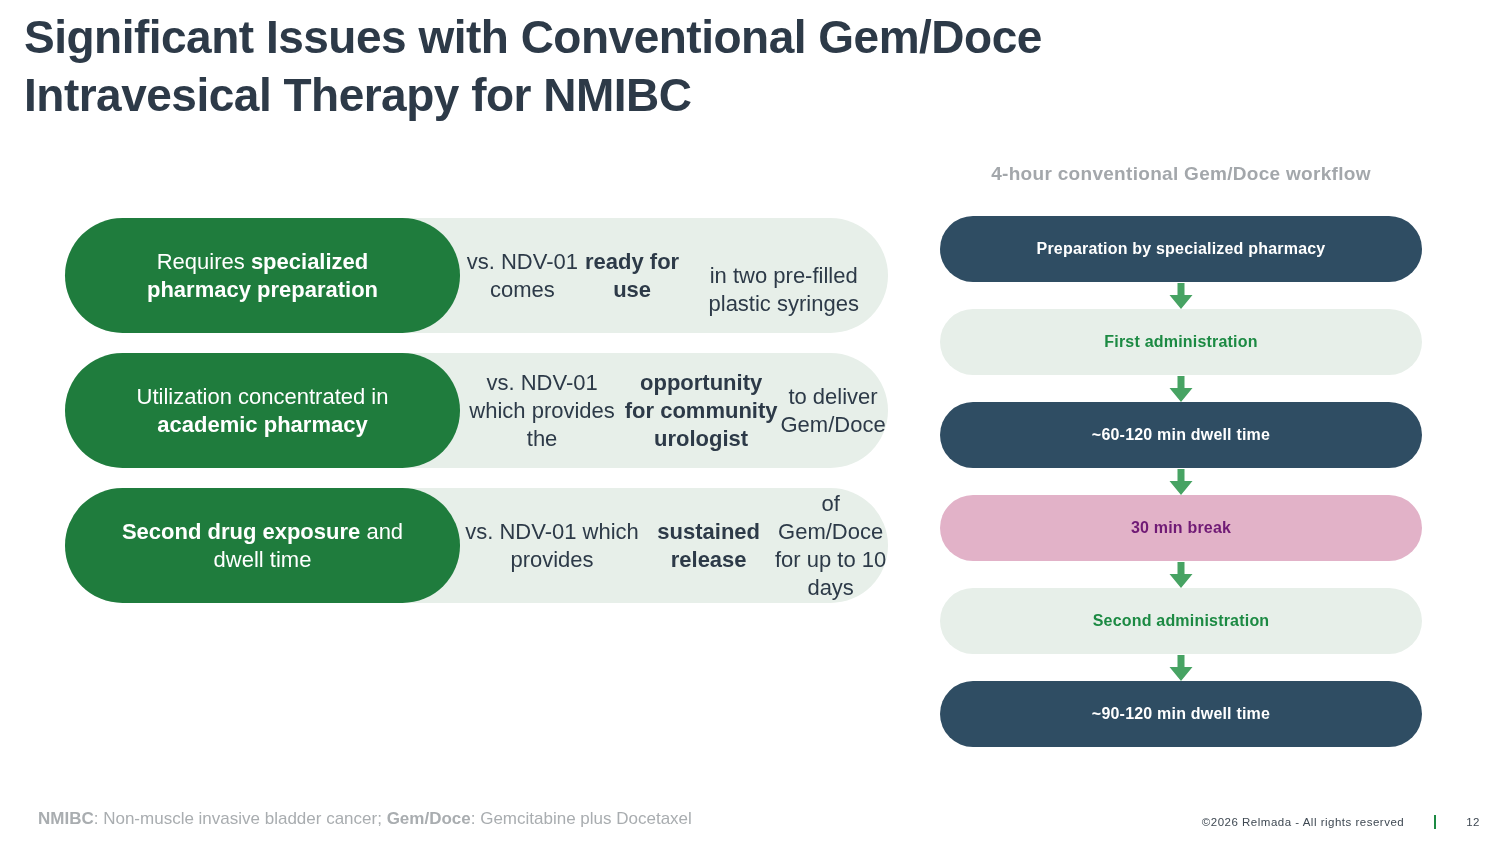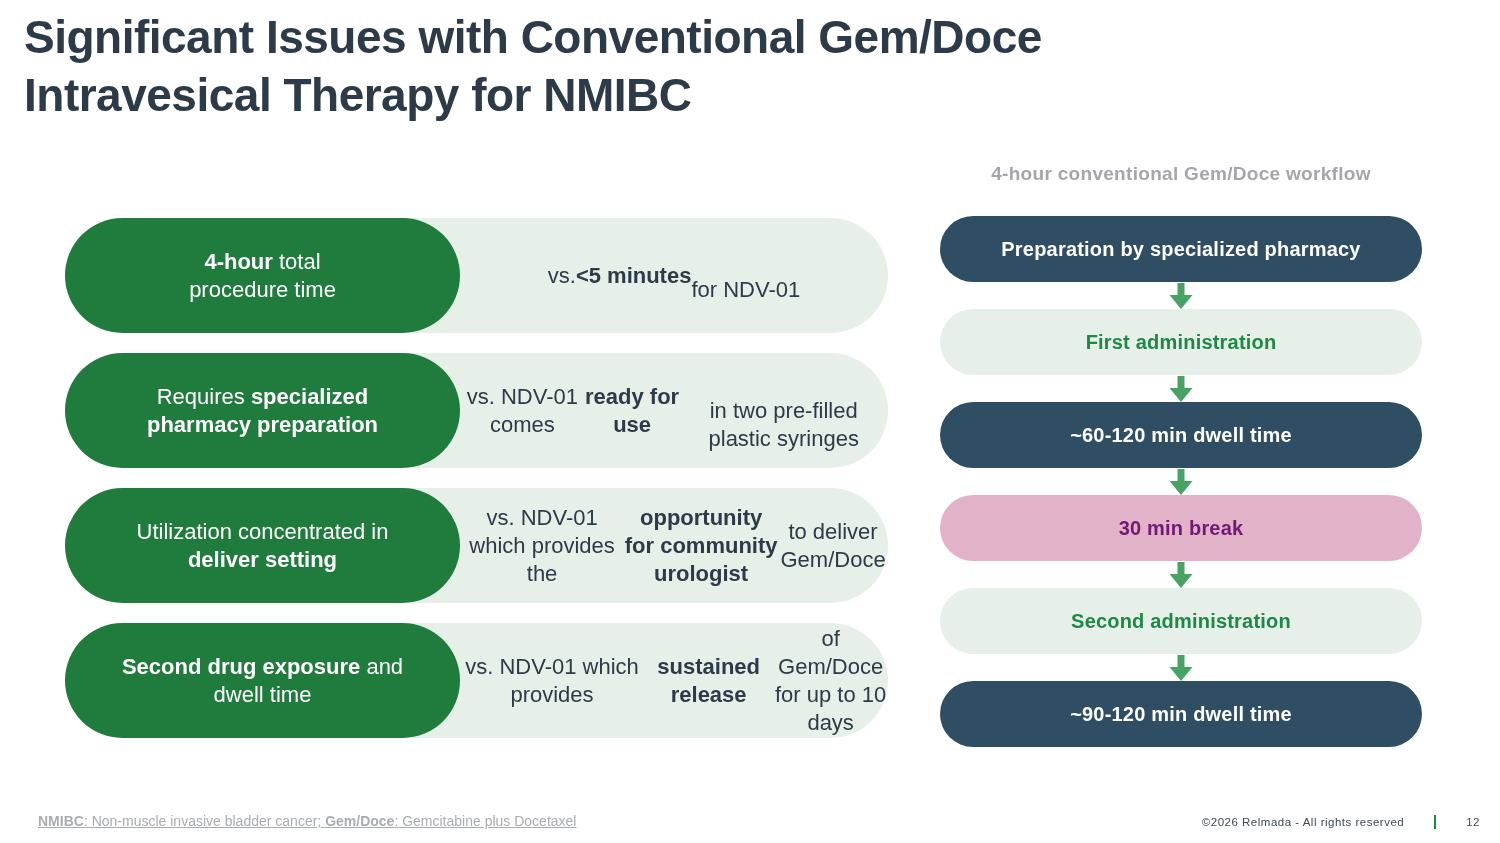--- a/index.html
+++ b/index.html
@@ -40,79 +40,69 @@
   
   .wf{position:absolute;left:940px;top:163px;width:482px;}
   .wf-title{
     text-align:center;font-size:19px;font-weight:700;color:var(--muted_title);
     letter-spacing:0.3px;margin-bottom:31px;
   }
   .wf-steps{display:flex;flex-direction:column;}
   .wf-step{
     position:relative;height:66px;border-radius:33px;margin-bottom:27px;
     display:flex;align-items:center;justify-content:center;
-    font-size:20px;font-weight:700;letter-spacing:0.2px;
+    font-size:16px;font-weight:700;letter-spacing:0.2px;
   }
   .wf-step:last-child{margin-bottom:0;}
   .wf-step.navy{background:var(--navy);color:#ffffff;}
   .wf-step.light{background:var(--light_green);color:var(--green_text);}
   .wf-step.pink{background:var(--pink);color:#701a75;}
   .wf-arrow{
     position:absolute;left:50%;transform:translateX(-50%);bottom:-27px;height:27px;width:26px;
     display:flex;align-items:center;justify-content:center;
   }
   .wf-arrow svg{display:block;}
 
   
   .footnote{
-    position:absolute;left:38px;bottom:14px;font-size:14px;color:var(--footnote_gray);
+    position:absolute;left:38px;bottom:14px;font-size:17px;color:var(--footnote_gray);
     font-weight:400;
-    text-decoration:underline;
   }
   .footnote b{font-weight:700;}
   .footer-right{
     position:absolute;right:20px;bottom:14px;display:flex;align-items:center;gap:30px;
     font-size:11.5px;color:var(--copyright_gray);letter-spacing:0.5px;
   }
   .footer-divider{width:2px;height:14px;background:var(--green_text);}
 </style>
 </head>
 <body>
 
 <div class="slide">
 
   <h1 class="title">Significant Issues with Conventional Gem/Doce
 Intravesical Therapy for NMIBC</h1>
 
   <div class="cmp-list">
-  <div class="cmp-row">
-    <div class="cmp-light"></div>
-    <div class="cmp-green">
-      <div class="cmp-green-text"><b>4-hour</b> total
-procedure time</div>
-    </div>
-    <div class="cmp-vs">vs. <b>&lt;5 minutes</b>
-for NDV-01</div>
-  </div>
 
   <div class="cmp-row">
     <div class="cmp-light"></div>
     <div class="cmp-green">
       <div class="cmp-green-text">Requires <b>specialized
 pharmacy preparation</b></div>
     </div>
     <div class="cmp-vs">vs. NDV-01 comes <b>ready for use</b>
 in two pre-filled plastic syringes</div>
   </div>
 
   <div class="cmp-row">
     <div class="cmp-light"></div>
     <div class="cmp-green">
       <div class="cmp-green-text">Utilization concentrated in
-<b>deliver setting</b></div>
+<b>academic pharmacy</b></div>
     </div>
     <div class="cmp-vs">vs. NDV-01 which provides the
 <b>opportunity for community
 urologist</b> to deliver Gem/Doce</div>
   </div>
 
   <div class="cmp-row">
     <div class="cmp-light"></div>
     <div class="cmp-green">
       <div class="cmp-green-text"><b>Second drug exposure</b> and

